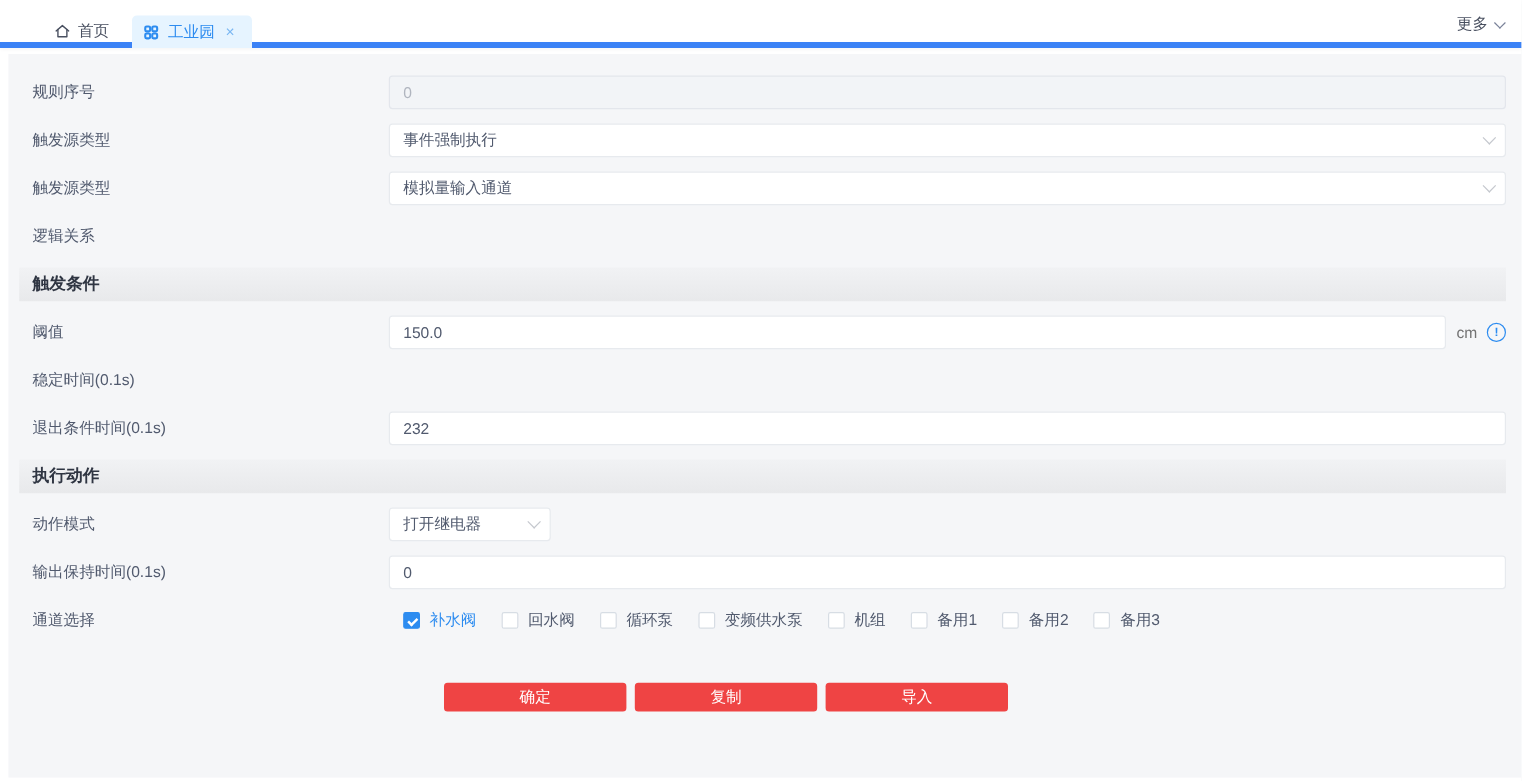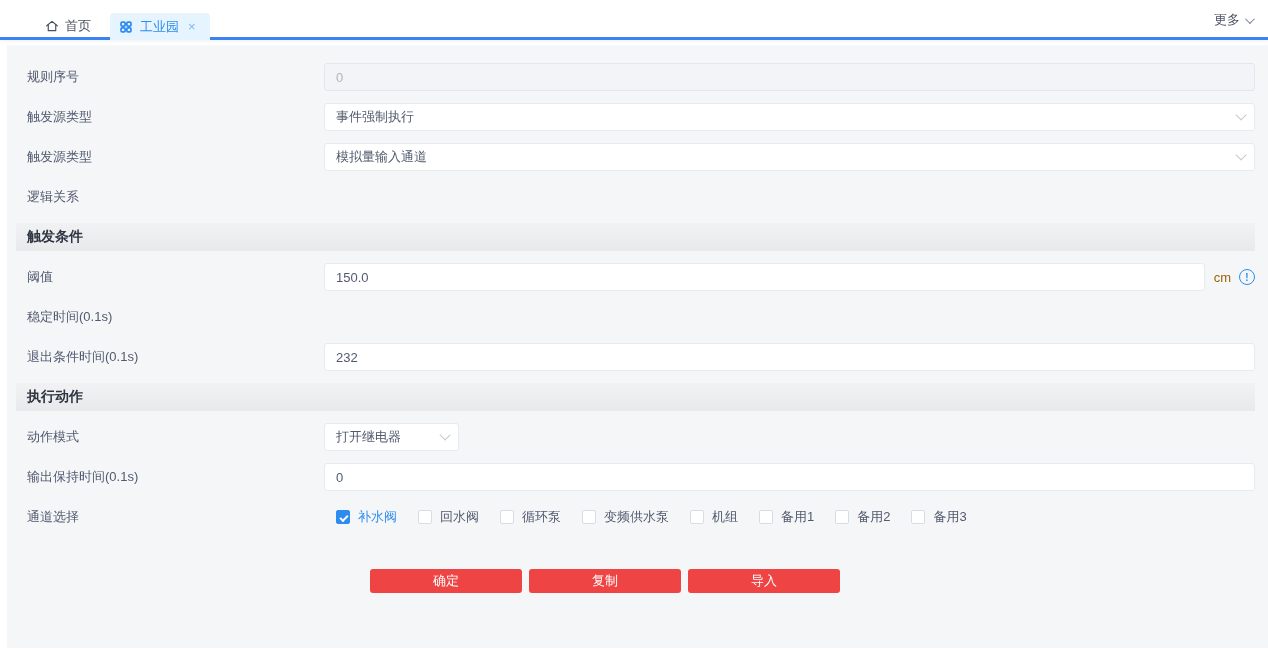--- a/index.html
+++ b/index.html
@@ -6,21 +6,21 @@
   html,body { width:1268px; height:651px; }
   body {
     font-family:"Liberation Sans","DejaVu Sans",sans-serif;
     background:#ffffff; color:#515a6e; font-size:13px;
     position:relative; overflow:hidden;
   }
 
   
   .tabbar {
     position:absolute; top:0; left:0; right:0; height:40px;
-    background:#fff; border-bottom:3px solid #3b82f6;
+    background:#fff; border-bottom:5px solid #3b82f6;
     box-shadow:0 2px 3px rgba(0,0,0,.045);
   }
   .tab-home {
     position:absolute; left:45px; top:13px; height:26px;
     display:flex; align-items:center; gap:6px;
     color:#495060; cursor:pointer;
   }
   .tab-active {
     position:absolute; left:110px; top:13px; height:27px;
     display:flex; align-items:center; gap:7px;
@@ -64,21 +64,21 @@
   .select-narrow { width:135px; }
 
   .section-bar {
     height:28px; margin:6px 0 6px -11px; padding-left:11px;
     display:flex; align-items:center;
     background:linear-gradient(180deg,#f1f2f4 0%,#e8e9eb 100%);
     color:#2f3542; font-weight:bold; font-size:14px;text-align:right;
   }
 
   .suffix-wrap { display:flex; align-items:center; gap:8px; margin-left:9px; flex-shrink:0; }
-  .unit { color:#a16207; }
+  .unit { color:#737373; }
   .info-icon {
     width:16px; height:16px; border:1.5px solid #2d8cf0; border-radius:50%;
     color:#2d8cf0; font-size:10px; font-weight:bold; line-height:13px;
     display:flex; align-items:center; justify-content:center; cursor:pointer;
   }
 
   
   .cb-group { display:flex; align-items:center; gap:21px; padding-left:12px; }
   .cb-item { display:flex; align-items:center; gap:8px; cursor:pointer; color:#515a6e; }
   .cb {

